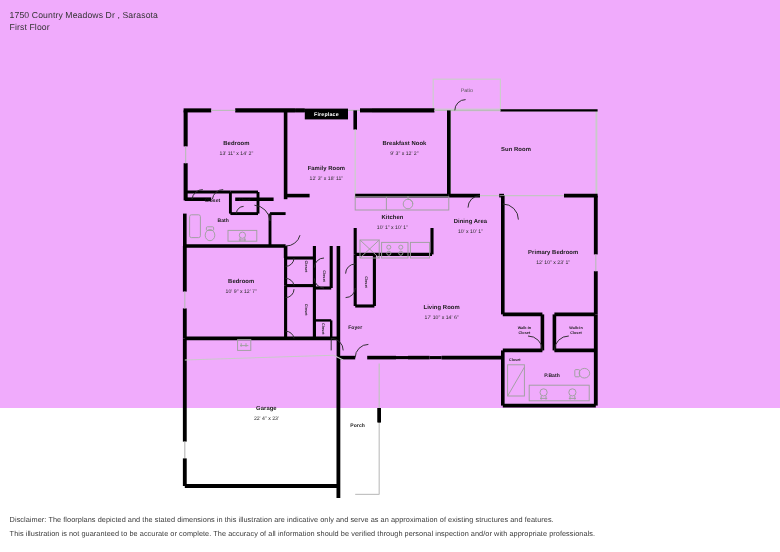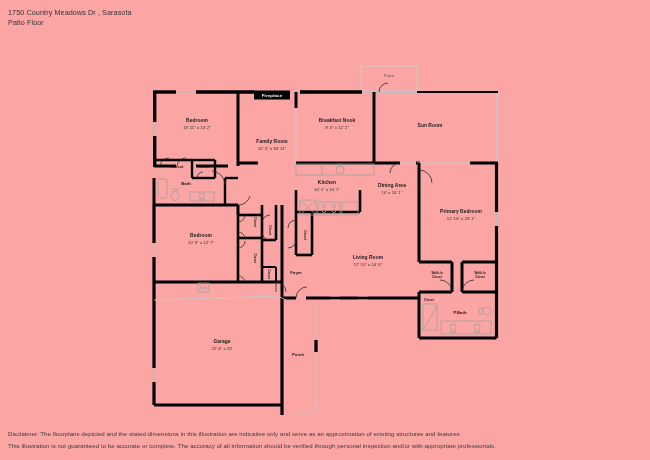--- a/index.html
+++ b/index.html
@@ -5,22 +5,22 @@
   * { box-sizing: border-box; }
   html, body {
     margin: 0; padding: 0;
     width: 650px; height: 460px;
     background: #ffffff;
     font-family: "Liberation Sans", sans-serif;
     overflow: hidden;
   }
   #page {
     position: relative;
-    width: 650px; height: 460px;
-    background: #fca5a5;
+    width: 650px; height: 340px;
+    background: #f0abfc;
   }
 
   
   #header {
     position: absolute;
     left: 8px; top: 8px;
     line-height: 1.45;
   }
   #header .line {
     font-size: 7.2px;
@@ -98,21 +98,21 @@
   
   .rlabel.patio .nm { font-size: 4.4px; color: #555555; font-weight: normal; }
 </style>
 </head>
 <body>
 
 <div id="page">
 
   <div id="header">
     <div class="line">1750 Country Meadows Dr , Sarasota</div>
-    <div class="line">Patio Floor</div>
+    <div class="line">First Floor</div>
   </div>
 
   <div id="plan">
     <svg width="650" height="460" viewBox="0 0 650 460" xmlns="http://www.w3.org/2000/svg">
 
       <g>
         <rect x="361" y="66" width="56" height="25" fill="none" stroke="#cccccc" stroke-width="1"></rect>
       </g>
 
       <g stroke="#c9c9c9" stroke-width="1.6" fill="none">

